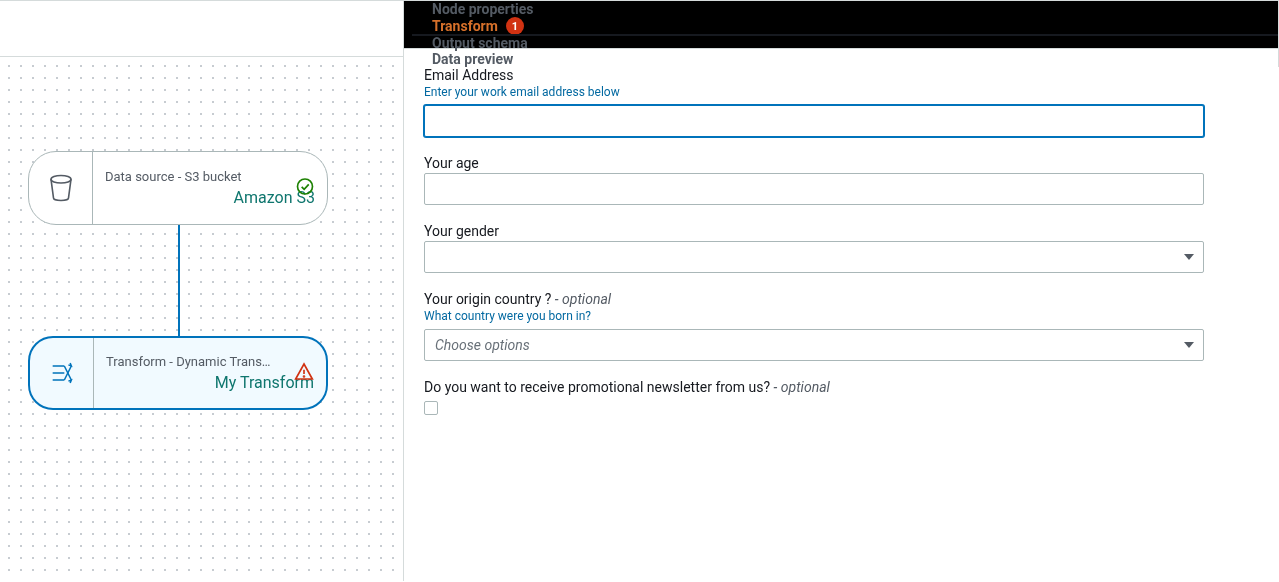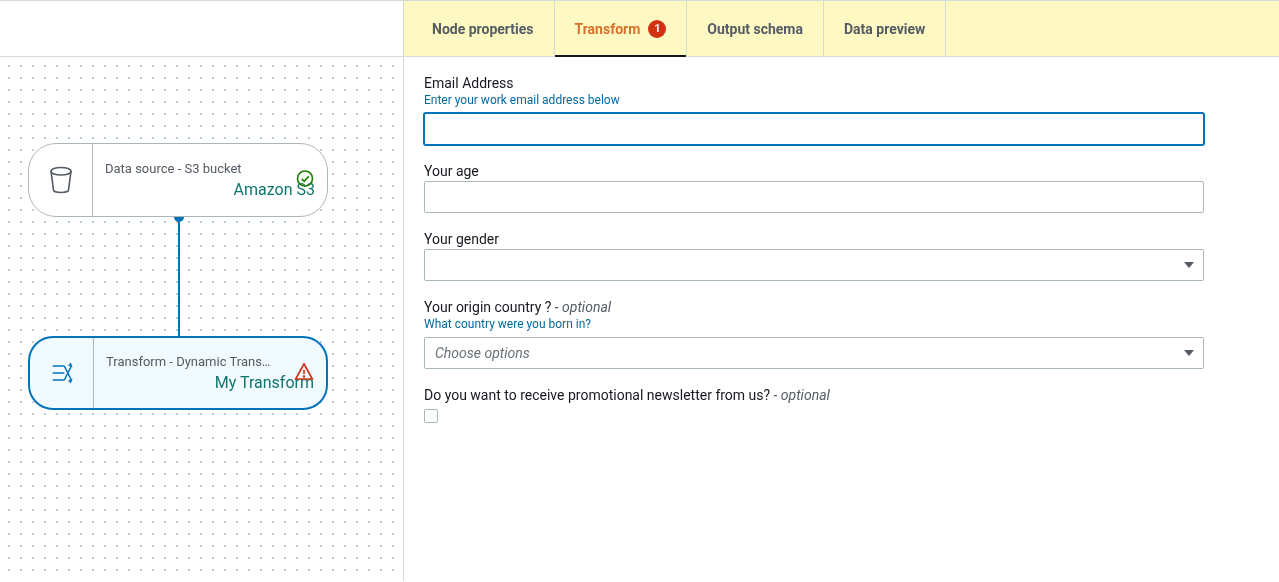--- a/index.html
+++ b/index.html
@@ -118,24 +118,25 @@
   }
   
   .panel {
     flex: 1;
     display: flex;
     flex-direction: column;
     background: #fff;
   }
   .tabs {
     display: flex;
-    height: 56px;
-    background: #fef9c3;
+    height: 48px;
+    background: #000000;
     border-bottom: 1px solid #d5dbdb;
     padding-left: 8px;
+    flex-direction: column;
   }
   .tab {
     display: flex;
     align-items: center;
     gap: 8px;
     padding: 0 20px;
     color: #545b64;
     font-weight: 700;
     font-size: 14px;
     border-right: 1px solid #d5dbdb;
@@ -242,21 +243,21 @@
 <body>
 
 <div class="layout">
 
   <div class="canvas">
     <div class="canvas-top"></div>
     <div class="canvas-grid">
 
       <div class="edge"></div>
 
-      <div class="node" style="left:28px; top:86px;border-radius:28px;">
+      <div class="node" style="left:28px; top:94px;border-radius:28px;">
         <div class="node-icon">
           <svg width="30" height="30" viewBox="0 0 24 24" fill="none" stroke="#545b64" stroke-width="1.3">
             <ellipse cx="12" cy="5" rx="8" ry="3"></ellipse>
             <path d="M4 5 L6 20 a6 2 0 0 0 12 0 L20 5"></path>
           </svg>
         </div>
         <div class="node-body">
           <div class="node-type">Data source - S3 bucket</div>
           <div class="node-name">Amazon S3</div>
           <span class="status-icon">

